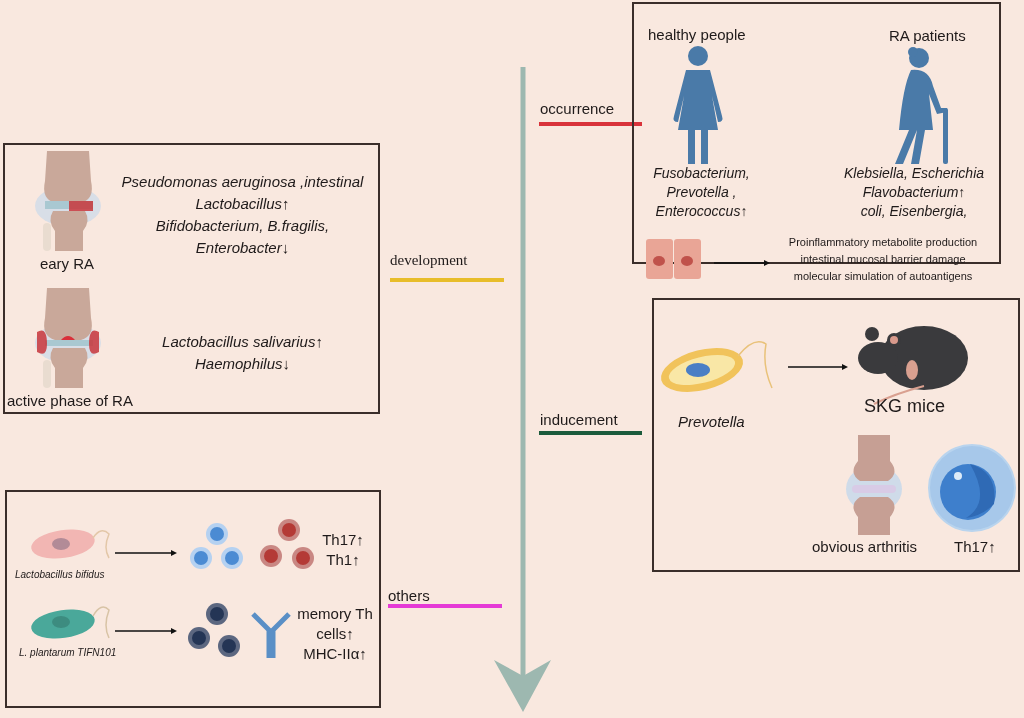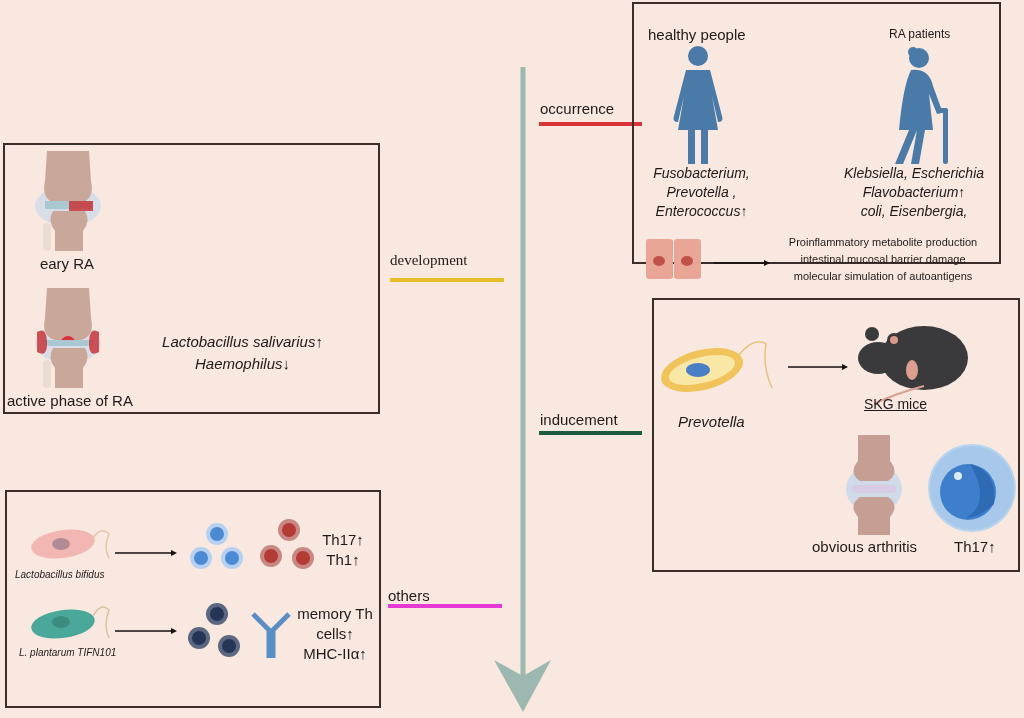--- a/index.html
+++ b/index.html
@@ -36,40 +36,46 @@
 
   <svg style="left:28px;top:6px;width:70px;height:100px;">
     <ellipse cx="35" cy="55" rx="33" ry="20" fill="#cfdbe8" opacity="0.8"></ellipse>
     <path d="M14 0 H56 L58 30 Q62 48 48 52 H22 Q8 48 12 30 Z" fill="#c9a89a"></path>
     <path d="M20 60 H52 Q58 70 50 80 L50 100 H22 L22 80 Q14 70 20 60 Z" fill="#c9a89a"></path>
     <rect x="12" y="50" width="48" height="8" fill="#a9c8d1"></rect>
     <path d="M36 50 H60 V60 H36 Z" fill="#c9363b" opacity="0.85"></path>
     <rect x="10" y="72" width="8" height="28" rx="4" fill="#e9dcd0"></rect>
   </svg>
   <div class="abs c" style="left:22px;top:110px;width:80px;font-size:15px;">eary RA</div>
+  <div class="abs c it" style="left:100px;top:26px;width:275px;font-size:15px;line-height:22px;">
+    <div>Pseudomonas aeruginosa ,intestinal</div>
+    <div>Lactobacillus↑</div>
+    <div>Bifidobacterium, B.fragilis,</div>
+    <div>Enterobacter↓</div>
+  </div>
 
   <svg style="left:28px;top:143px;width:70px;height:100px;">
     <ellipse cx="35" cy="55" rx="33" ry="20" fill="#cfdbe8" opacity="0.8"></ellipse>
     <path d="M14 0 H56 L58 30 Q62 48 48 52 H22 Q8 48 12 30 Z" fill="#c9a89a"></path>
     <path d="M20 60 H52 Q58 70 50 80 L50 100 H22 L22 80 Q14 70 20 60 Z" fill="#c9a89a"></path>
     <rect x="12" y="52" width="48" height="6" fill="#a9c8d1"></rect>
     <path d="M4 44 Q14 38 14 56 Q14 70 4 64 Z M66 44 Q56 38 56 56 Q56 70 66 64 Z" fill="#c9363b" opacity="0.85"></path>
     <path d="M28 52 Q35 44 42 52 Z" fill="#d9303a"></path>
     <rect x="10" y="72" width="8" height="28" rx="4" fill="#e9dcd0"></rect>
   </svg>
   <div class="abs" style="left:2px;top:247px;font-size:15px;">active phase of RA</div>
   <div class="abs c it" style="left:110px;top:186px;width:255px;font-size:15px;line-height:22px;">
     <div>Lactobacillus salivarius↑</div>
     <div>Haemophilus↓</div>
   </div>
 </div>
 
 <div class="box" style="left:632px;top:2px;width:369px;height:262px;">
   <div class="abs" style="left:14px;top:22px;font-size:15px;">healthy people</div>
-  <div class="abs" style="left:255px;top:23px;font-size:12px;">RA patients</div>
+  <div class="abs" style="left:255px;top:23px;font-size:15px;">RA patients</div>
 
   <svg style="left:32px;top:42px;width:64px;height:118px;">
     <circle cx="32" cy="10" r="10" fill="#4a7aa8"></circle>
     <path d="M20 24 H44 L56 70 Q58 76 52 76 L46 50 L52 84 H42 V118 H35 V84 H29 V118 H22 V84 H12 L18 50 L12 76 Q6 76 8 70 Z" fill="#4a7aa8"></path>
   </svg>
 
   <svg style="left:255px;top:42px;width:70px;height:118px;">
     <circle cx="30" cy="12" r="10" fill="#4a7aa8"></circle>
     <circle cx="24" cy="6" r="5" fill="#4a7aa8"></circle>
     <path d="M22 24 Q40 22 44 40 L52 62 L58 62 V66 L48 68 L40 48 L44 84 H36 L30 118 H22 L28 84 L14 118 H6 L20 84 H10 Q14 40 22 24 Z" fill="#4a7aa8"></path>
@@ -116,21 +122,21 @@
   </svg>
   <svg style="left:200px;top:18px;width:118px;height:86px;">
     <ellipse cx="70" cy="40" rx="44" ry="32" fill="#3a3a3d"></ellipse>
     <ellipse cx="24" cy="40" rx="20" ry="16" fill="#3a3a3d"></ellipse>
     <circle cx="18" cy="16" r="7" fill="#3a3a3d"></circle>
     <circle cx="40" cy="22" r="7" fill="#3a3a3d"></circle>
     <circle cx="40" cy="22" r="4" fill="#d99a8c"></circle>
     <path d="M70 68 Q40 76 20 86" stroke="#d9a090" stroke-width="2" fill="none"></path>
     <ellipse cx="58" cy="52" rx="6" ry="10" fill="#d9a090"></ellipse>
   </svg>
-  <div class="abs" style="left:210px;top:96px;font-size:14px;text-decoration:underline;">SKG mice</div>
+  <div class="abs" style="left:210px;top:96px;font-size:18px;">SKG mice</div>
   <div class="abs it" style="left:24px;top:113px;font-size:15px;">Prevotella</div>
   <svg style="left:190px;top:135px;width:60px;height:100px;">
     <ellipse cx="30" cy="54" rx="28" ry="24" fill="#cad9ea" opacity="0.9"></ellipse>
     <path d="M14 0 H46 V26 Q56 38 44 46 H16 Q4 38 14 26 Z" fill="#c69f94"></path>
     <path d="M16 62 H44 Q56 70 46 82 V100 H14 V82 Q4 70 16 62 Z" fill="#c69f94"></path>
     <rect x="8" y="50" width="44" height="8" rx="4" fill="#d8cbe6"></rect>
   </svg>
   <svg style="left:272px;top:142px;width:92px;height:92px;">
     <circle cx="46" cy="46" r="44" fill="#b9d4ee"></circle>
     <circle cx="46" cy="46" r="42" fill="#a7c8ea"></circle>

